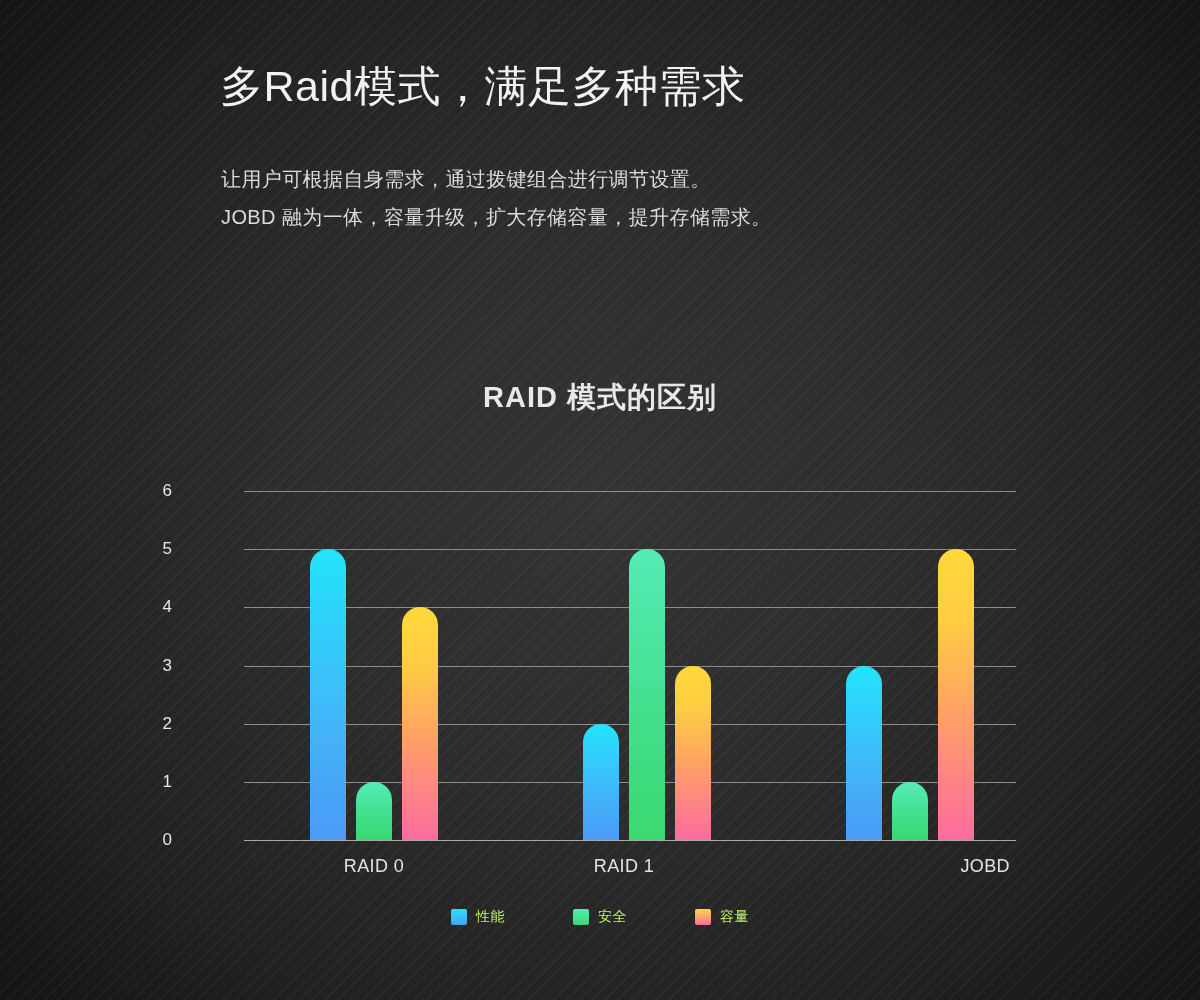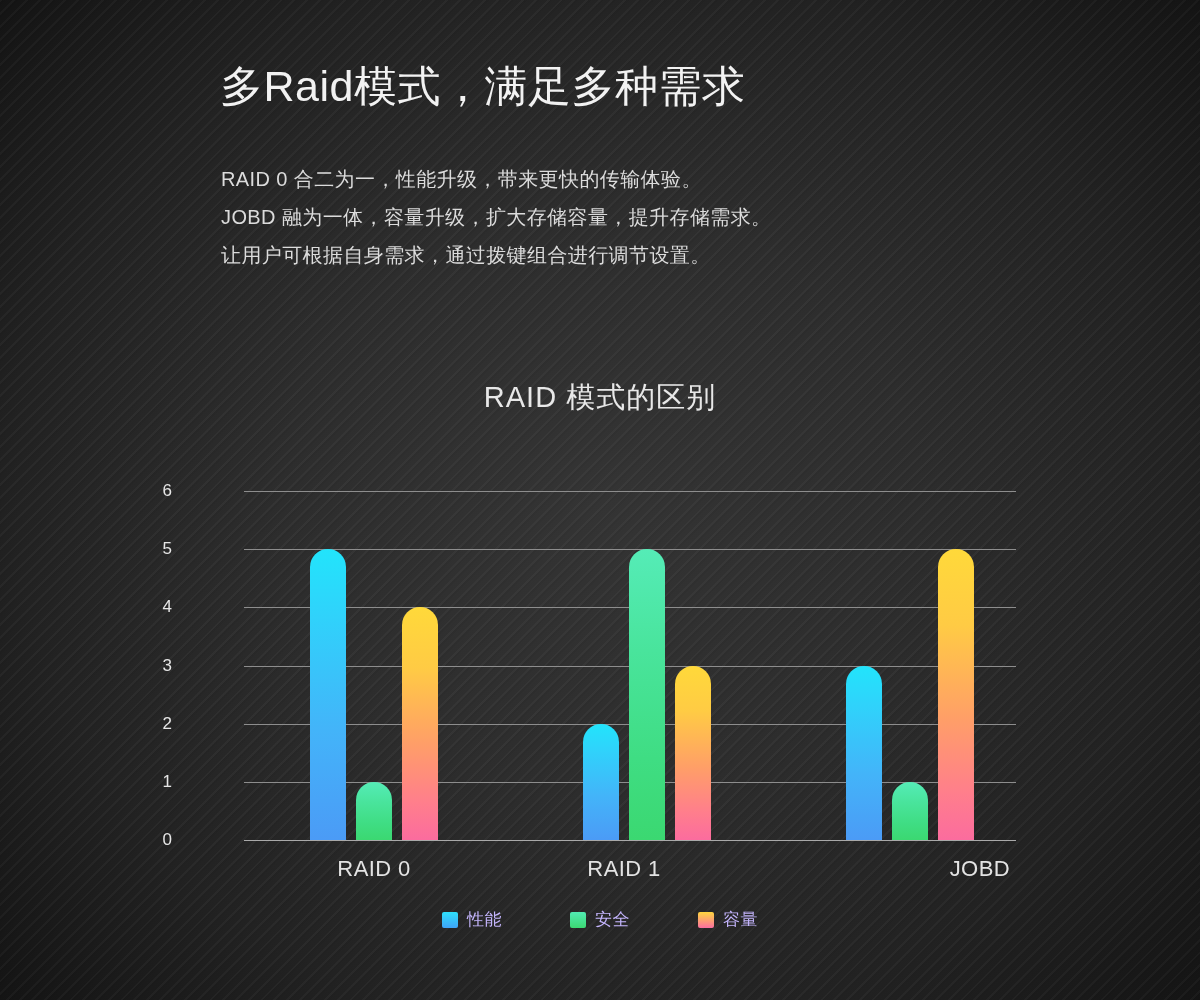--- a/index.html
+++ b/index.html
@@ -57,21 +57,21 @@
     color:#dcdcdc; letter-spacing:0.4px;
   }
   #body-copy .line { white-space:nowrap; }
 
   
   #chart { position:absolute; left:0; top:360px; width:1200px; height:600px; }
 
   #chart-title {
     position:absolute; left:0; top:18px; width:1200px;
     text-align:center;
-    font-size:29px; color:#e8e8e8; font-weight:400;
+    font-size:29px; color:#e8e8e8; font-weight:700;
     letter-spacing:1px;
   }
 
   
   #plot {
     position:absolute;
     left:244px; top:131px;
     width:772px; height:349px;
   }
 
@@ -95,54 +95,53 @@
     border-radius:18px 18px 0 0;
   }
   .bar.s0 { background:linear-gradient(180deg,#22e4fb 0%,#2fd3fb 22%,#43b4f9 62%,#4b9bf6 100%); }
   .bar.s1 { background:linear-gradient(180deg,#55ecb7 0%,#49e49c 35%,#3fdd83 72%,#3bd871 100%); }
   .bar.s2 { background:linear-gradient(180deg,#ffd93a 0%,#ffcb44 26%,#ff9f67 58%,#ff7e8c 84%,#fb6c9e 100%); }
 
   .xlabel {
     position:absolute;
     top:496px;
     width:200px; text-align:center;
-    font-size:22px; color:#e3e3e3;
+    font-size:18px; color:#e3e3e3;
     transform:translateX(-100px);
     letter-spacing:0.4px;
   }
 
   
   #legend {
     position:absolute; left:0; top:548px; width:1200px;
     display:flex; justify-content:center; align-items:center;
     gap:68px;
   }
   .legend-item { display:flex; align-items:center; gap:9px; }
   .legend-swatch { width:16px; height:16px; border-radius:2px; }
   .legend-swatch.s0 { background:linear-gradient(180deg,#2ee0fb 0%,#3fa4f7 100%); }
   .legend-swatch.s1 { background:linear-gradient(180deg,#52ebb3 0%,#3cd873 100%); }
   .legend-swatch.s2 { background:linear-gradient(180deg,#ffd63f 0%,#fb6fa0 100%); }
-  .legend-label { font-size:17px; color:#c4b5fd; letter-spacing:0.5px; }
+  .legend-label { font-size:14px; color:#bef264; letter-spacing:0.5px; }
 </style>
 </head>
 <body>
 
 <div id="page">
 
   <div id="bg-vignette"></div>
   <div id="bg-stripes"></div>
 
   <div id="content">
 
     <h1 id="headline">多Raid模式，满足多种需求</h1>
 
     <div id="body-copy">
-        <div class="line">RAID 0  合二为一，性能升级，带来更快的传输体验。</div>
+        <div class="line">让用户可根据自身需求，通过拨键组合进行调节设置。</div>
         <div class="line">JOBD   融为一体，容量升级，扩大存储容量，提升存储需求。</div>
-        <div class="line">让用户可根据自身需求，通过拨键组合进行调节设置。</div>
       </div>
 
     <div id="chart">
 
       <div id="chart-title">RAID 模式的区别</div>
 
       <div id="plot">
           <div class="gridline" style="top: 0px;"></div>
           <div class="gridline" style="top: 58.1667px;"></div>
           <div class="gridline" style="top: 116.333px;"></div>

